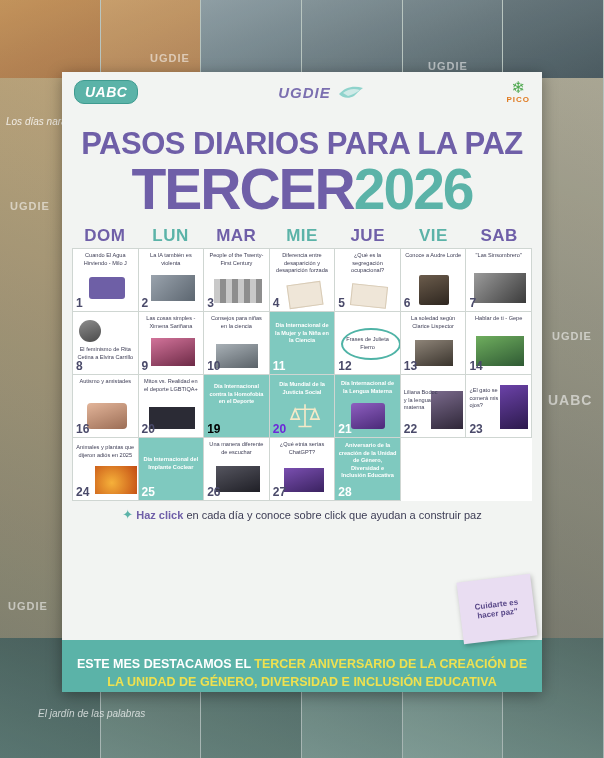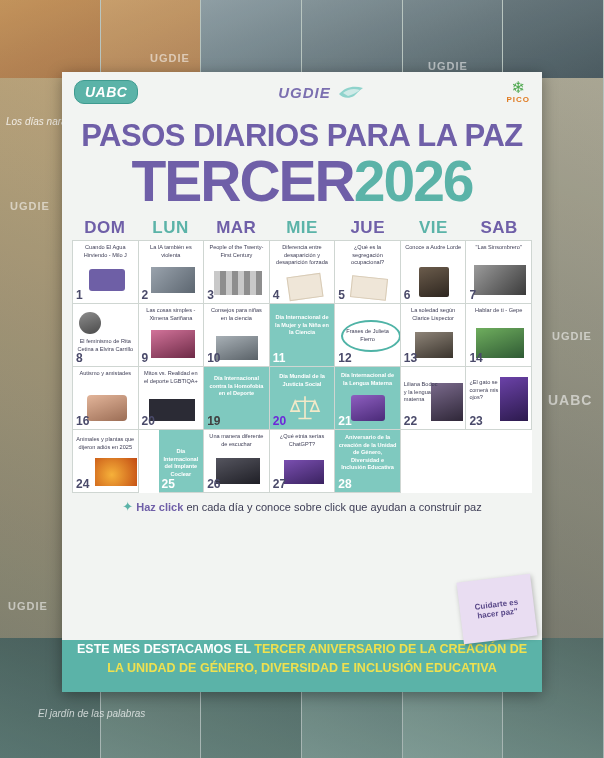--- a/index.html
+++ b/index.html
@@ -50,21 +50,21 @@
     color:#7b6fb0;font-weight:bold;font-size:15px;letter-spacing:1px;font-style:italic;
   }
   .dove{width:30px;height:16px;}
   .logo-pico{display:flex;flex-direction:column;align-items:center;line-height:1;}
   .clover{font-size:16px;color:#4ea84f;}
   .pico-txt{font-size:8px;font-weight:bold;color:#e07b22;letter-spacing:1px;}
 
   
   .t1{
     text-align:center;color:#6f5fa8;font-weight:bold;
-    font-size:31px;letter-spacing:-.5px;margin-top:6px;
+    font-size:31px;letter-spacing:-.5px;margin-top:14px;
   }
   .t2{
     text-align:center;margin-top:-6px;font-weight:bold;font-size:57px;letter-spacing:-2px;
   }
   .t2 .feb{color:#6f5fa8;}
   .t2 .yr{color:#5bb3a8;}
 
   
   .dows{
     display:grid;grid-template-columns:repeat(7,1fr);
@@ -113,21 +113,21 @@
   
   .clickline{
     margin:6px 10px 0 10px;text-align:center;font-size:11px;color:#3d3d55;
   }
   .clickline b{color:#6f5fa8;}
   .star{color:#5bb3a8;font-size:13px;}
 
   
   .footer{
     position:absolute;left:0;right:0;bottom:0;height:52px;background:#5bb3a8;
-    color:#fff;display:flex;align-items:flex-start;justify-content:center;text-align:center;
+    color:#fff;display:flex;align-items:flex-end;justify-content:center;text-align:center;
     font-weight:bold;font-size:12.5px;line-height:1.5;padding:0 14px;box-sizing:border-box;
   }
   .footer .hl{color:#efe14f;}
 
   
   .sticky{
     position:absolute;right:8px;bottom:52px;width:74px;height:62px;
     background:#e9ddf2;transform:rotate(-7deg);
     box-shadow:1px 2px 5px rgba(0,0,0,.25);
     display:flex;align-items:center;justify-content:center;text-align:center;
@@ -290,21 +290,21 @@
       <div class="lbl ctr">Autismo y amistades</div>
       <div class="num">16</div>
     </div>
     <div class="cell">
       <div class="thumb art-dark" style="left:10px;top:32px;width:46px;height:22px;"></div>
       <div class="lbl ctr">Mitos vs. Realidad en el deporte LGBTIQA+</div>
       <div class="num">20</div>
     </div>
     <div class="cell" style="background:#7fc9bf;">
       <div class="lbl ctr w" style="top:8px;font-weight:bold;">Día Internacional contra la Homofobia en el Deporte</div>
-      <div class="num" style="color:#404040;">19</div>
+      <div class="num" style="color:#000000;">19</div>
     </div>
     <div class="cell" style="background:#7fc9bf;">
       <div class="lbl ctr w" style="top:6px;font-weight:bold;">Día Mundial de la Justicia Social</div>
       <svg style="position:absolute;left:18px;top:26px;width:34px;height:28px;" viewBox="0 0 40 34">
         <path d="M20 4 V30 M8 10 H32 M8 10 L3 22 H13 Z M32 10 L27 22 H37 Z M12 31 H28" stroke="#f4e9c8" stroke-width="2" fill="none"></path>
       </svg>
       <div class="num" style="color:#6d28d9;">20</div>
     </div>
     <div class="cell" style="background:#7fc9bf;">
       <div class="lbl ctr w" style="top:5px;font-weight:bold;">Día Internacional de la Lengua Materna</div>
@@ -320,21 +320,21 @@
     <div class="cell">
       <div class="thumb art-purple" style="left:34px;top:10px;width:28px;height:44px;background:linear-gradient(160deg,#6b42a8,#2c1a4d);"></div>
       <div class="lbl" style="right:auto;width:32px;top:12px;">¿El gato se comerá mis ojos?</div>
       <div class="num">23</div>
     </div>
     <div class="cell">
       <div class="thumb" style="left:22px;top:28px;width:42px;height:28px;background:radial-gradient(circle at 40% 60%,#f6b13a,#c24a12);"></div>
       <div class="lbl" style="top:6px;text-align:center;">Animales y plantas que dijeron adiós en 2025</div>
       <div class="num">24</div>
     </div>
-    <div class="cell" style="background:#7fc9bf;margin-left:20px;">
+    <div class="cell" style="background:#7fc9bf;">
       <div class="lbl ctr w" style="top:18px;font-weight:bold;">Día Internacional del Implante Coclear</div>
       <div class="num" style="color:#fff;">25</div>
     </div>
     <div class="cell">
       <div class="thumb art-dark" style="left:12px;top:28px;width:44px;height:26px;background:linear-gradient(160deg,#55555f,#1f1f26);"></div>
       <div class="lbl ctr">Una manera diferente de escuchar</div>
       <div class="num">26</div>
     </div>
     <div class="cell">
       <div class="thumb" style="left:14px;top:30px;width:40px;height:24px;background:linear-gradient(160deg,#7a4fb0,#3a2260);"></div>

